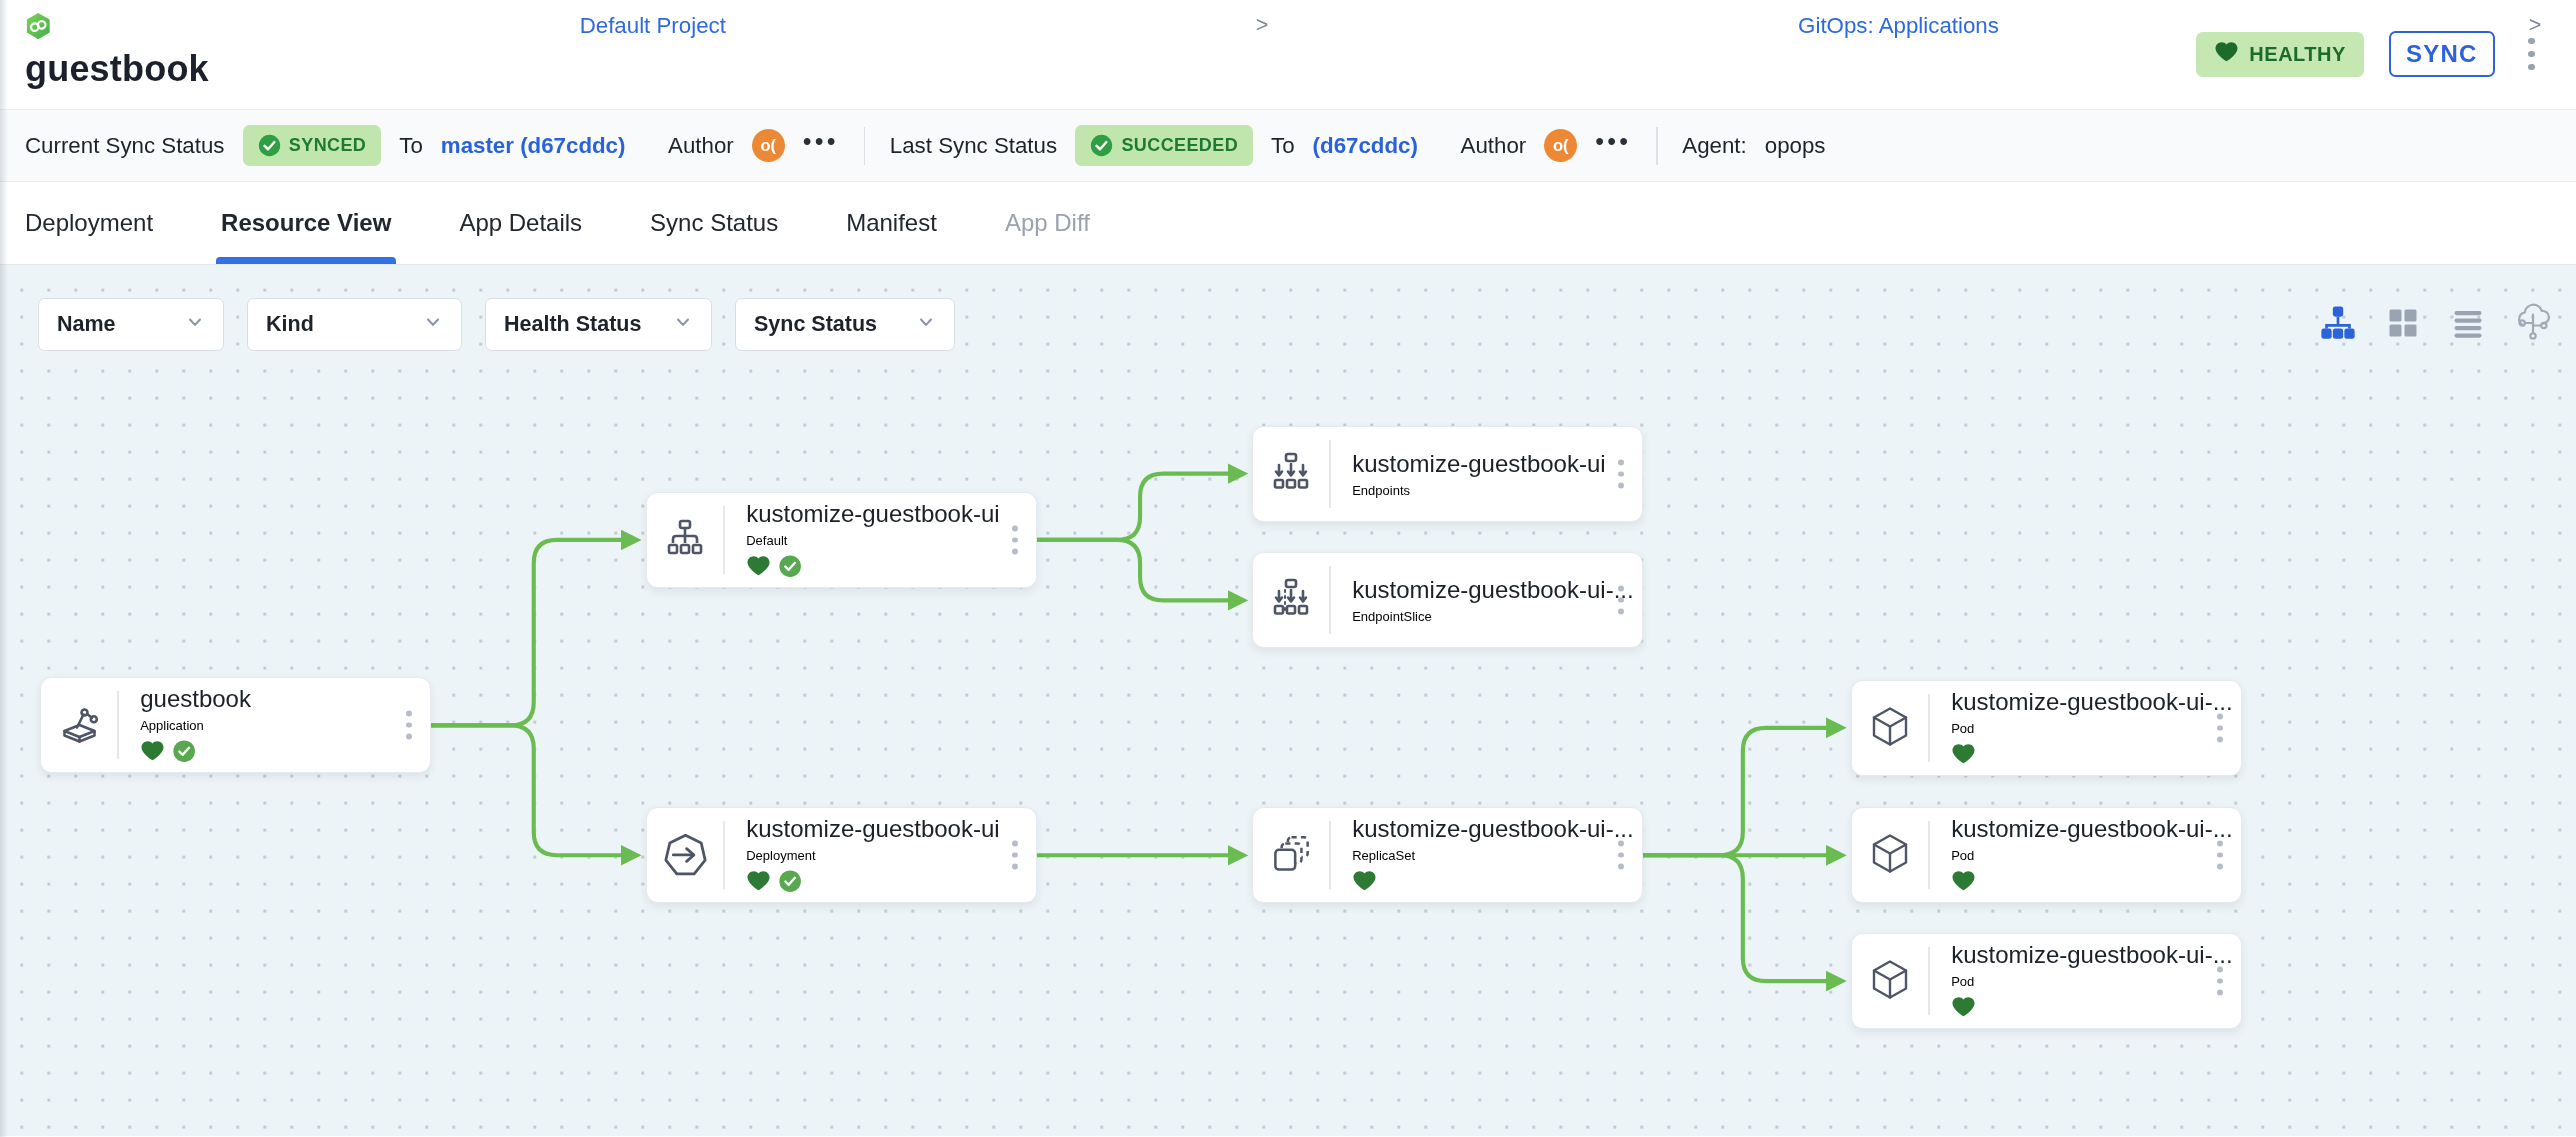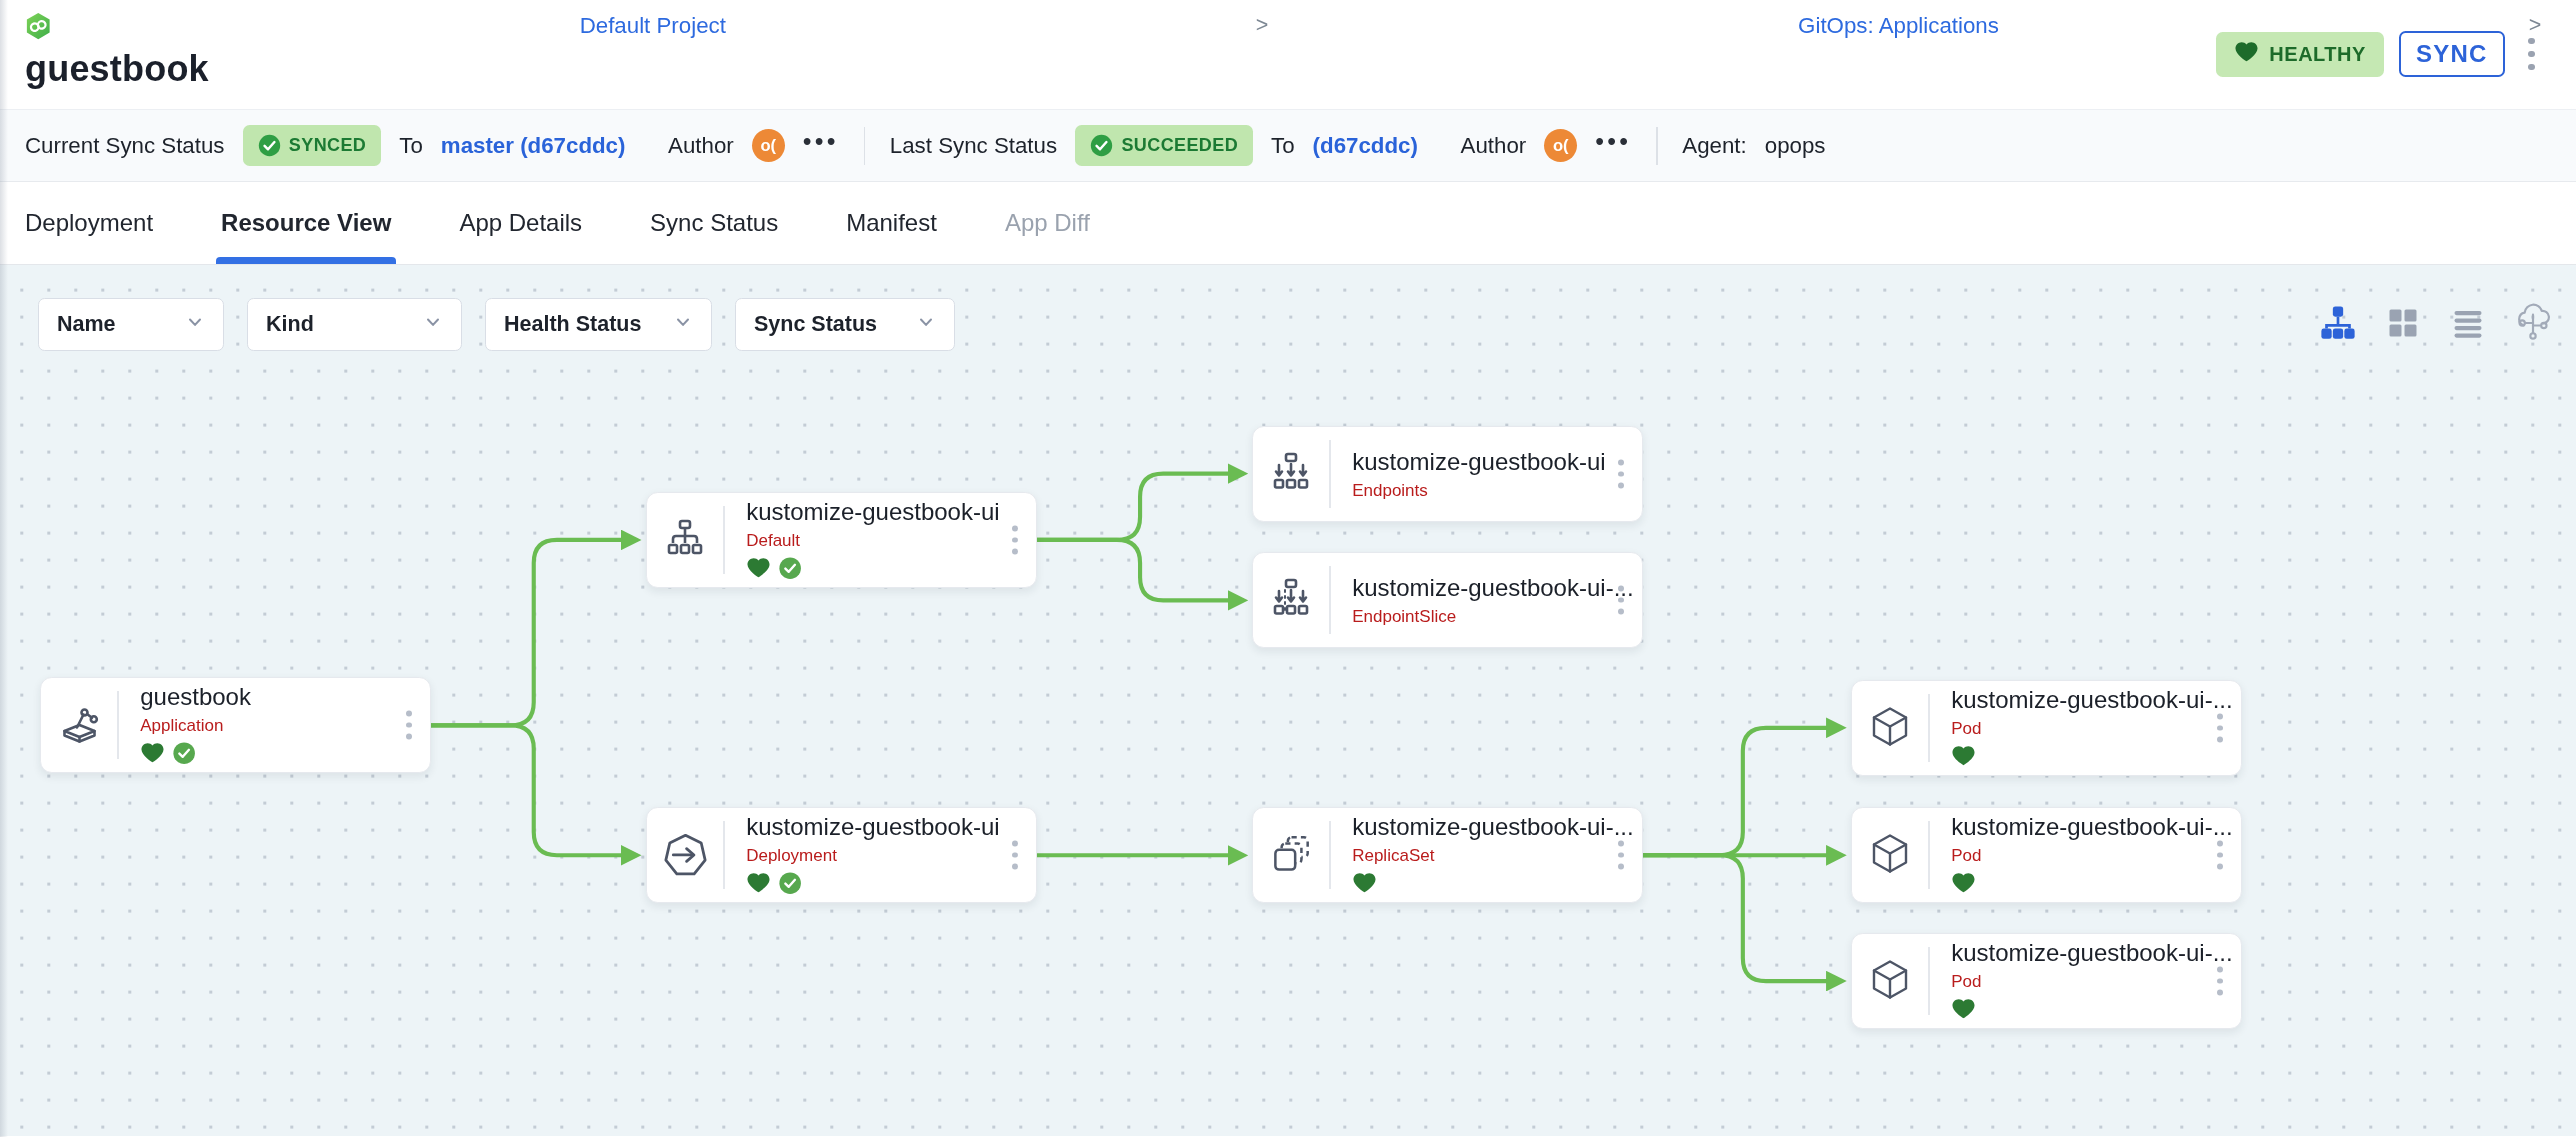--- a/index.html
+++ b/index.html
@@ -8,21 +8,21 @@
   body::before { content:''; position:absolute; left:0; top:0; bottom:0; width:8.3px;
     background:linear-gradient(90deg, rgba(140,150,165,.30), rgba(140,150,165,0)); z-index:60; pointer-events:none; }
 
   
   .app-header { height:109px; background:#fff; position:relative; padding:11.6px 33px 0 25px; }
   .breadcrumb { display:flex; align-items:center; gap:11.6px; font-size:22.3px;justify-content:space-between; }
   .breadcrumb .crumb { color:#2d6adf; cursor:pointer; }
   .breadcrumb .sep { color:#7d8894; font-size:21.5px; padding:0 1.7px; }
   .gitops-badge { width:26.5px; height:28px; display:flex; align-items:center; justify-content:center; }
   .page-title { font-size:36px; font-weight:700; color:#1b202b; margin-top:8.3px; letter-spacing:0.2px; }
-  .header-actions { position:absolute; right:33px; top:31px; display:flex; align-items:center; gap:15px; }
+  .header-actions { position:absolute; right:33px; top:31px; display:flex; align-items:center; gap:25px; }
   .health-badge { display:flex; align-items:center; gap:10px; background:#c5e8b3; border-radius:6.6px; height:45px; padding:0 18px; }
   .health-badge .txt { font-size:20px; font-weight:700; color:#1d6b2a; letter-spacing:0.5px; }
   .sync-btn { height:46px; min-width:106px; padding:0 8px; border:2.5px solid #2d63d8; border-radius:6.6px;
     background:#fff; color:#2d63d8; font-size:24px; font-weight:700; letter-spacing:1.2px; display:flex; align-items:center; justify-content:center; cursor:pointer; }
   .kebab-v { display:flex; flex-direction:column; gap:6.6px; padding:5px 8.3px; cursor:pointer; }
   .kebab-v i { width:6.6px; height:6.6px; border-radius:50%; background:#9aa2b0; }
 
   
   .status-bar { height:73px; background:#f8fafc; border-top:0.8px solid #eceff3; border-bottom:0.8px solid #e7eaee;
     display:flex; align-items:center; padding:0 25px; gap:18px; font-size:22.3px; color:#1d222b; }
@@ -54,21 +54,21 @@
   .view-toggle { width:40px; height:40px; display:flex; align-items:center; justify-content:center; cursor:pointer; }
 
   .edges-svg { position:absolute; inset:0; width:100%; height:100%; }
 
   .node { position:absolute; background:#fff; border:0.8px solid #e6e9ee; border-radius:11.6px;
     box-shadow:0 3.3px 8.3px rgba(25,35,55,.08); display:flex; align-items:stretch; cursor:pointer; }
   .node-icon { width:76px; display:flex; align-items:center; justify-content:center; flex:none; }
   .node-sep { width:1.7px; background:#e4e7ec; margin:13.2px 0; flex:none; }
   .node-body { display:flex; flex-direction:column; justify-content:center; padding-left:21.5px; padding-right:58px; overflow:hidden; }
   .node-title { font-size:24px; color:#1b2029; font-weight:500; white-space:nowrap; }
-  .node-kind { font-size:17px; color:#b91c1c; margin-top:5px; }
+  .node-kind { font-size:13px; color:#000000; margin-top:5px; }
   .node-status { display:flex; align-items:center; gap:8.3px; margin-top:6.6px; height:25px; }
   .node-menu { position:absolute; right:13.2px; top:50%; transform:translateY(-50%); display:flex; flex-direction:column; gap:5.8px; padding:5px; cursor:pointer; }
   .node-menu i { width:5.8px; height:5.8px; border-radius:50%; background:#b6bdc9; }
 </style>
 </head>
 <body>
 
 <div class="app-header">
   <div class="breadcrumb">
     <span class="gitops-badge">

